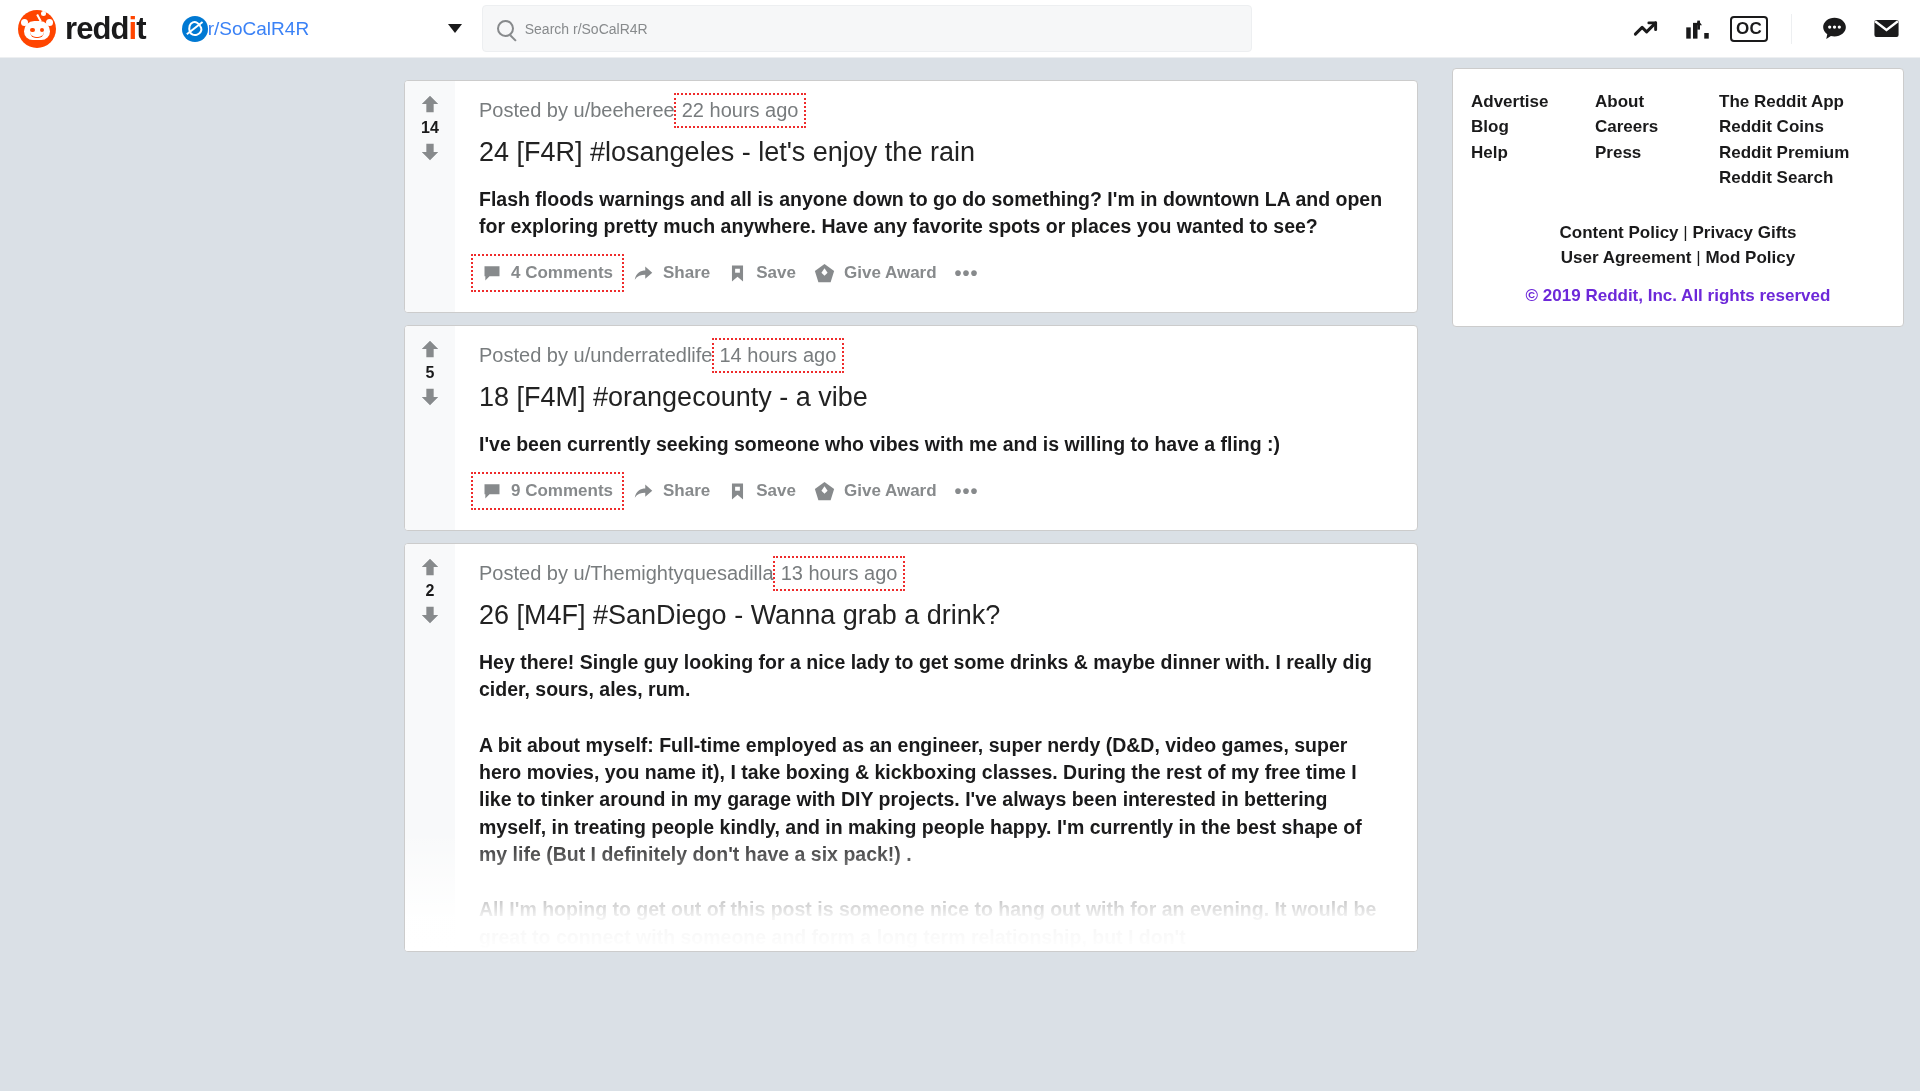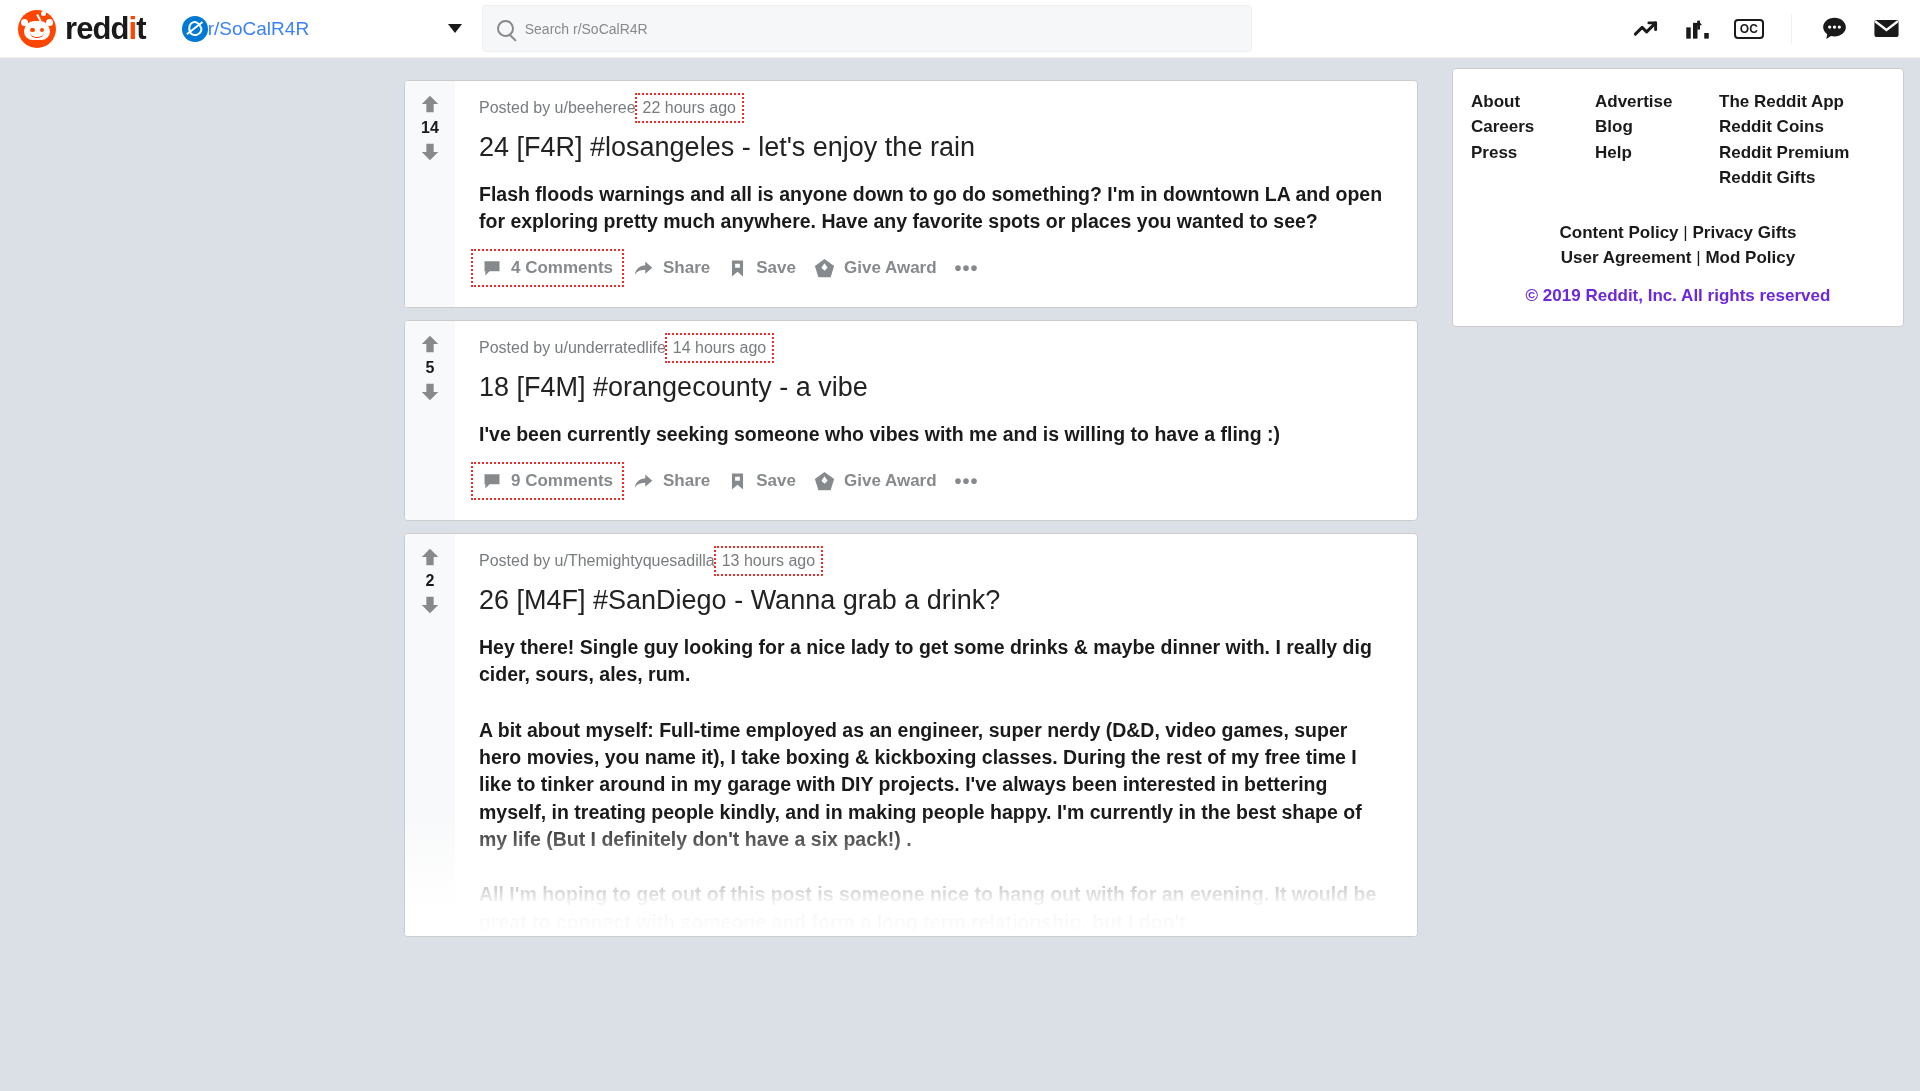--- a/index.html
+++ b/index.html
@@ -98,21 +98,21 @@
   #search-input::placeholder { color: #878A8C; }
 
   #header-icons { display: flex; align-items: center; margin-left: auto; margin-right: 8px; }
   .hicon {
     width: 52px; height: 44px; display: flex;
     align-items: center; justify-content: center; cursor: pointer;
   }
   .hdivider { width: 1px; height: 30px; background: #EDEFF1; margin: 0 16px; }
   .oc-badge {
     border: 2.5px solid #1A1A1B; border-radius: 4px;
-    font-size: 12px; font-weight: bold; color: #1A1A1B;
+    font-size: 17px; font-weight: bold; color: #1A1A1B;
     padding: 1px 4px; letter-spacing: 0.3px;
   }
 
   
   #content { position: absolute; top: 58px; left: 0; width: 1920px; height: 1033px; }
 
   #feed { position: absolute; left: 404px; top: 22px; width: 1014px; }
 
   .post-card {
     background: #FFFFFF; border: 1px solid #CCCCCC; border-radius: 4px;
@@ -120,21 +120,21 @@
   }
   .votes {
     width: 50px; background: #F8F9FA; flex: none;
     display: flex; flex-direction: column; align-items: center;
     padding-top: 12px;
   }
   .arrow-up, .arrow-down { width: 22px; height: 22px; cursor: pointer; }
   .vote-count { font-size: 16px; font-weight: bold; color: #1A1A1B; margin: 4px 0; }
 
   .post-body { flex: 1; padding: 12px 0 0 24px; min-width: 0; }
-  .post-meta { font-size: 16px; color: #787C7E; line-height: 1.25; display: flex; align-items: baseline; }
+  .post-meta { font-size: 20px; color: #787C7E; line-height: 1.25; display: flex; align-items: baseline; }
   .post-meta .author { white-space: pre; }
   .timestamp {
     color: #787C7E; padding: 3px 6px; margin-left: -1px;
     border: 2px dotted #EE2B2B; border-radius: 1px;
   }
   .post-title {
     font-size: 27px; font-weight: 500; color: #222222;
     margin-top: 8px; line-height: 1.25;
   }
   .post-text {
@@ -388,34 +388,34 @@
         </div>
       </div>
       <div class="fade"></div>
     </div>
 
   </div>
 
   <div id="sidebar">
     <div id="footer-cols">
       <div class="fcol">
+        <span class="flink">Advertise</span>
+        <span class="flink">Blog</span>
+        <span class="flink">Help</span>
+      </div>
+      <div class="fcol">
         <span class="flink">About</span>
         <span class="flink">Careers</span>
         <span class="flink">Press</span>
-      </div>
-      <div class="fcol">
-        <span class="flink">Advertise</span>
-        <span class="flink">Blog</span>
-        <span class="flink">Help</span>
       </div>
       <div class="fcol">
         <span class="flink">The Reddit App</span>
         <span class="flink">Reddit Coins</span>
         <span class="flink">Reddit Premium</span>
-        <span class="flink">Reddit Gifts</span>
+        <span class="flink">Reddit Search</span>
       </div>
     </div>
 
     <div id="policy-block">
       <div class="prow">
         <span class="plink">Content Policy</span>
         <span class="sep">|</span>
         <span class="plink">Privacy Gifts</span>
       </div>
       <div class="prow">

